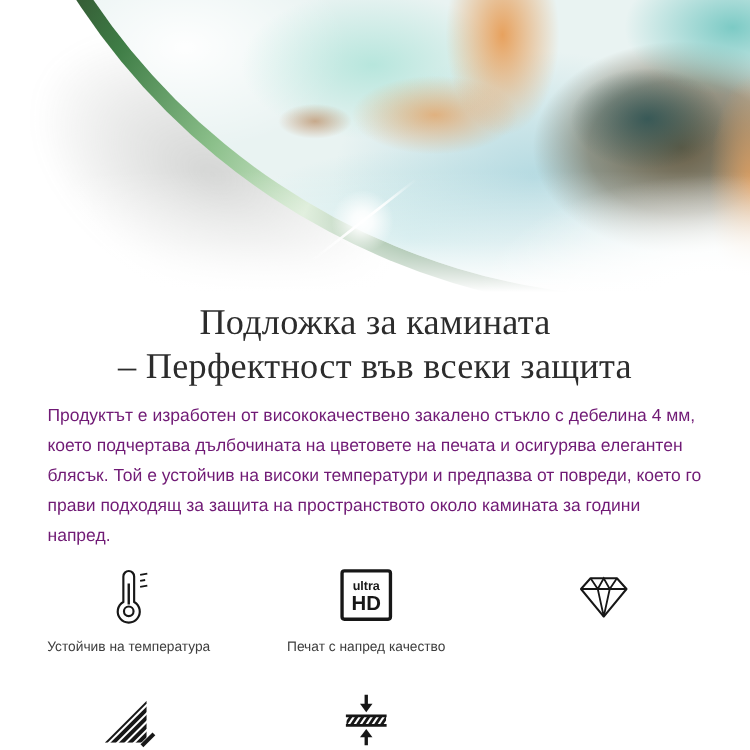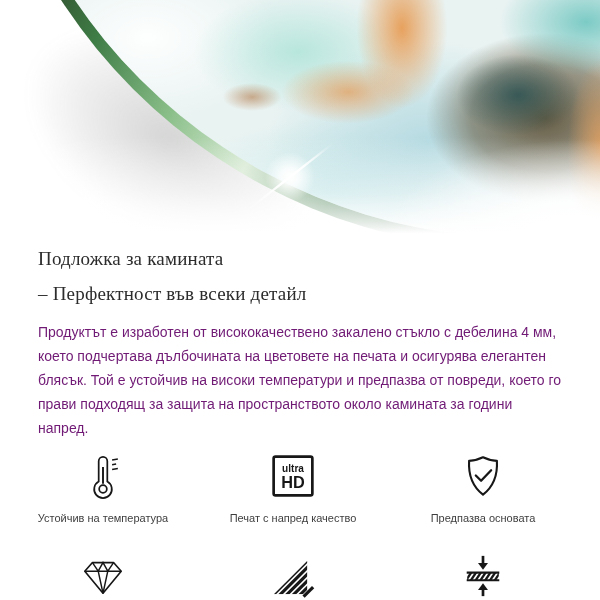--- a/index.html
+++ b/index.html
@@ -37,21 +37,21 @@
     background:radial-gradient(circle, rgba(255,255,255,1) 0%, rgba(255,255,255,0.85) 22%, rgba(255,255,255,0) 68%);}
   .sparkle .ray{position:absolute;left:-55px;top:-1px;width:110px;height:2px;
     background:linear-gradient(90deg, rgba(255,255,255,0) 0%, #ffffff 46%, #ffffff 54%, rgba(255,255,255,0) 100%);}
   .sparkle .ray.r1{transform:rotate(-38deg);}
   .sparkle .ray.r2{transform:rotate(52deg);width:2px;height:90px;left:-1px;top:-45px;
     background:linear-gradient(180deg, rgba(255,255,255,0) 0%, #ffffff 46%, #ffffff 54%, rgba(255,255,255,0) 100%);}
 
   
   .content{padding:0 38px;}
   h1{margin:5px 0 0;font-family:"Liberation Serif","DejaVu Serif",serif;font-weight:400;
-     color:#2c2c2c;font-size:19px;line-height:35px;letter-spacing:0.2px;}
+     color:#2c2c2c;font-size:29px;line-height:35px;letter-spacing:0.2px;text-align:center;}
   .desc{margin:9px 0 0;max-width:545px;color:#701a75;font-size:14px;line-height:24px;}
 
   
   .features{display:grid;grid-template-columns:repeat(3,1fr);row-gap:24px;margin:10px 22px 0 8px;}
   .feature{display:flex;flex-direction:column;align-items:center;text-align:left;}
   .feature .ic{height:52px;display:flex;align-items:center;justify-content:center;}
   .feature svg{display:block;}
   .feature .lbl{margin-top:9px;font-size:11px;color:#3e3e3e;line-height:15px;}
   .stroke{fill:none;stroke:#171717;stroke-width:1.8;}
   svg text{font-family:"Liberation Sans",sans-serif;fill:#171717;}
@@ -67,21 +67,21 @@
   <div class="sparkle">
     <div class="ray r1"></div>
       <div class="ray r2"></div>
       <div class="glow"></div>
   </div>
 </div>
 
 <div class="content">
   <h1>
     <span>Подложка за камината</span><br>
-    <span>– Перфектност във всеки детайл</span>
+    <span>– Перфектност във всеки защита</span>
   </h1>
   <p class="desc">Продуктът е изработен от висококачествено закалено стъкло с дебелина 4 мм, което подчертава дълбочината на цветовете на печата и осигурява елегантен блясък. Той е устойчив на високи температури и предпазва от повреди, което го прави подходящ за защита на пространството около камината за години напред.</p>
 </div>
 
 <div class="features">
 
   <div class="feature">
     <div class="ic">
       <svg width="46" height="48" viewBox="0 0 48 50">
         <path class="stroke" d="M28.5,9.5 a4.5,4.5 0 0 0 -9,0 V30.8 a9.2,9.2 0 1 0 9,0 Z"></path>
@@ -97,29 +97,20 @@
     <div class="ic">
       <svg width="46" height="46" viewBox="0 0 48 48">
         <rect class="stroke" style="stroke-width:2.8" x="3.8" y="3.8" width="40.4" height="40.4" rx="2"></rect>
         <text x="24" y="19.5" text-anchor="middle" font-size="10.5" font-weight="700">ultra</text>
         <text x="24" y="36.5" text-anchor="middle" font-size="17" font-weight="700">HD</text>
       </svg>
     </div>
     <div class="lbl">Печат с напред качество</div>
   </div>
 
-  <div class="feature">
-    <div class="ic">
-      <svg width="46" height="46" viewBox="0 0 48 48">
-        <path class="stroke" style="stroke-width:2.2;stroke-linejoin:round" d="M24,4.5 C28.5,6.8 33.5,7.8 38.5,8.2 C39.3,21.5 35.5,34.5 24,43.5 C12.5,34.5 8.7,21.5 9.5,8.2 C14.5,7.8 19.5,6.8 24,4.5 Z"></path>
-        <path class="stroke" style="stroke-width:2.4;stroke-linecap:round;stroke-linejoin:round" d="M16.5,23.5 l5.5,5.5 l10.5,-11"></path>
-      </svg>
-    </div>
-    <div class="lbl">Предпазва основата</div>
-  </div>
 
   <div class="feature">
     <div class="ic">
       <svg width="46" height="46" viewBox="0 0 48 48">
         <path class="stroke" style="stroke-width:1.7;stroke-linejoin:round" d="M13,10 L35,10 L43,19 L24,42 L5,19 Z"></path>
         <path class="stroke" style="stroke-width:1.5" d="M5,19 H43 M13,10 L19,19 L24,10 L29,19 L35,10 M19,19 L24,42 M29,19 L24,42"></path>
       </svg>
     </div>
 
   </div>

